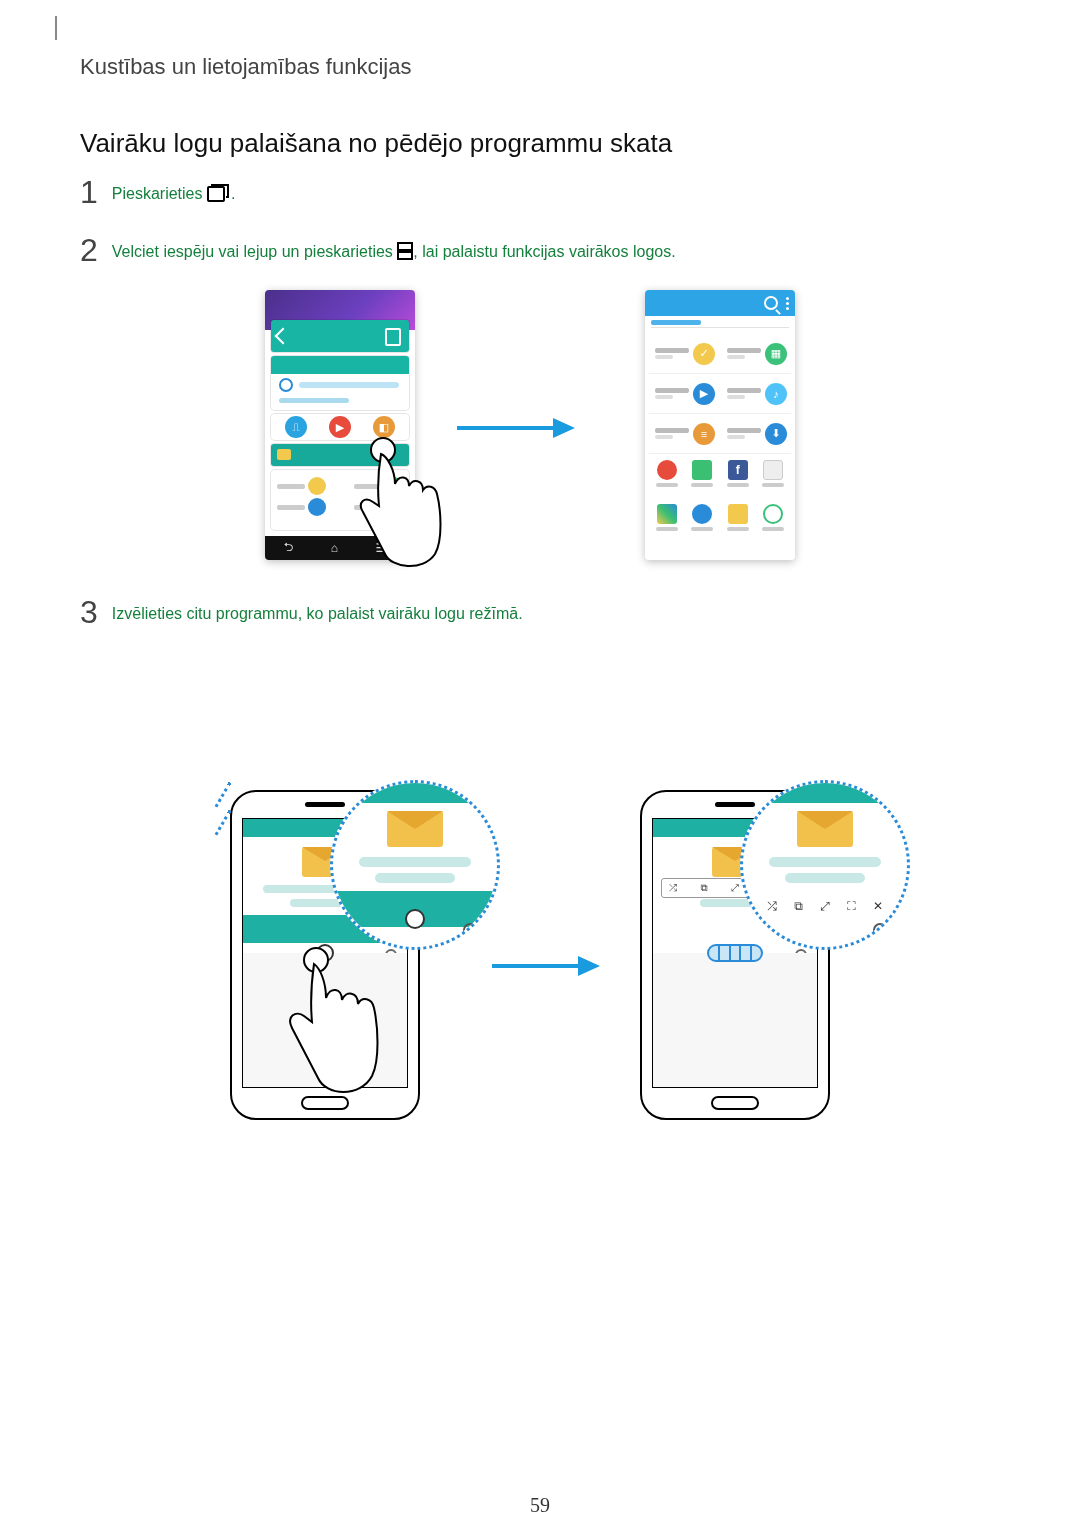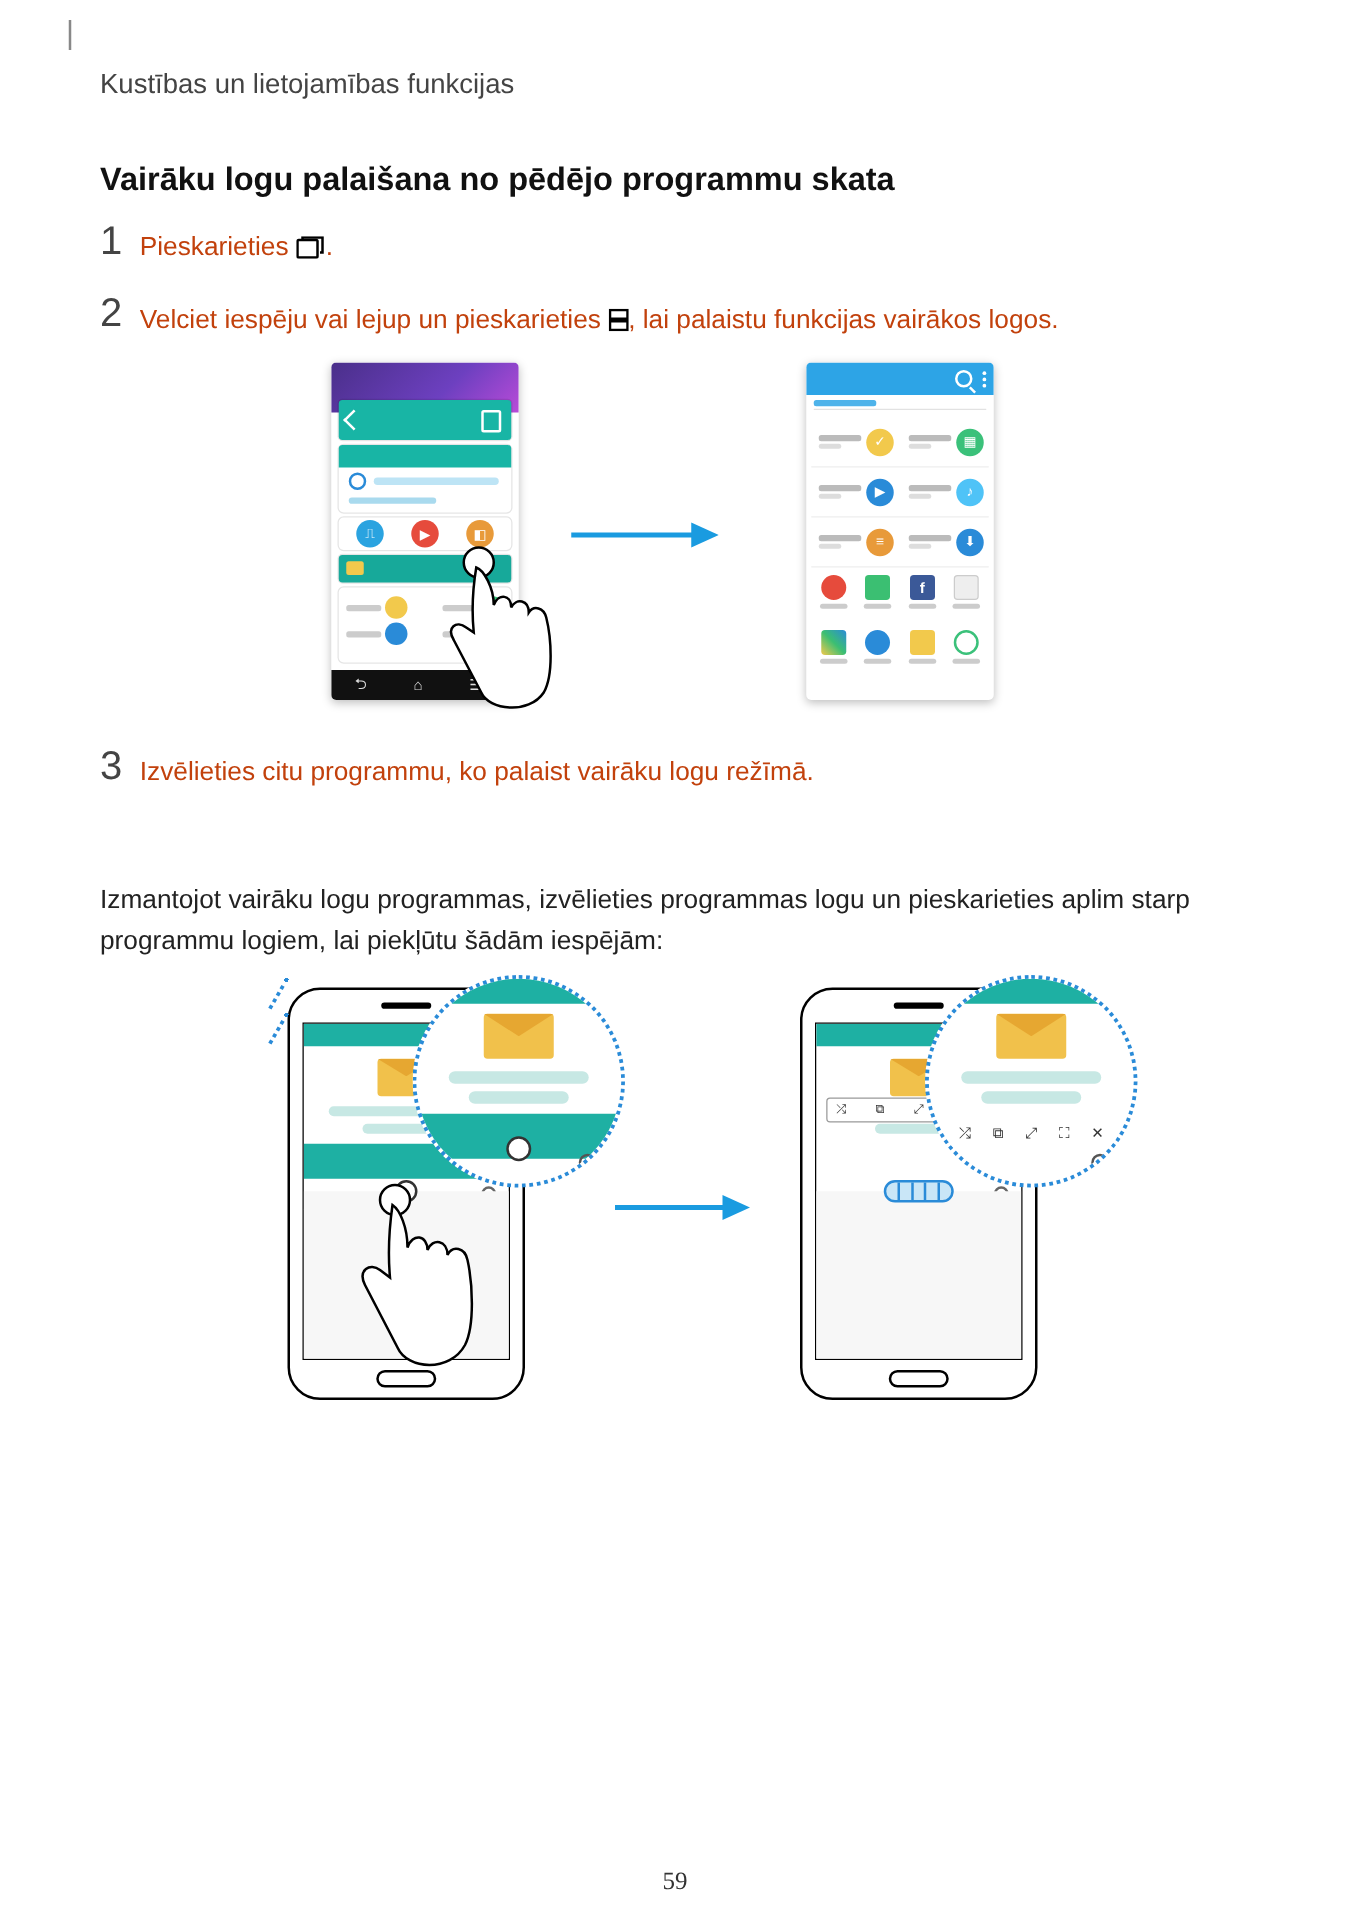--- a/index.html
+++ b/index.html
@@ -25,39 +25,39 @@
     left: 80px;
     top: 38px;
     font-size: 22px;
     color: #444;
   }
   .h2a {
     position: absolute;
     left: 80px;
     top: 112px;
     font-size: 26px;
-    font-weight: bold;
+    font-weight: normal;
     color: #111;
   }
   .step {
     position: absolute;
     left: 80px;
     display: flex;
     align-items: flex-start;
     gap: 14px;
   }
   .step-num {
     font-size: 32px;
     font-weight: 400;
     color: #444;
     line-height: 1;
   }
   .step-text {
-    font-size: 21px;
-    color: #c2410c;
+    font-size: 16px;
+    color: #15803d;
     line-height: 1.5;
     padding-top: 6px;
   }
   .step1 { top: 160px; }
   .step2 { top: 218px; }
   .step3 { top: 580px; }
 
   .icon-recent {
     display: inline-block;
     vertical-align: -3px;
@@ -432,21 +432,20 @@
         </div>
       </div>
     </div>
   </div>
 
   <div class="step step3">
     <div class="step-num">3</div>
     <div class="step-text">Izvēlieties citu programmu, ko palaist vairāku logu režīmā.</div>
   </div>
 
-  <p class="para">Izmantojot vairāku logu programmas, izvēlieties programmas logu un pieskarieties aplim starp programmu logiem, lai piekļūtu šādām iespējām:</p>
 
   <div class="fig2">
 
     <div class="phone phoneA">
       <div class="spk"></div>
       <div class="scr">
         <div class="tophalf">
           <div class="envbar"></div>
           <div class="env"></div>
           <div class="line l1"></div>

